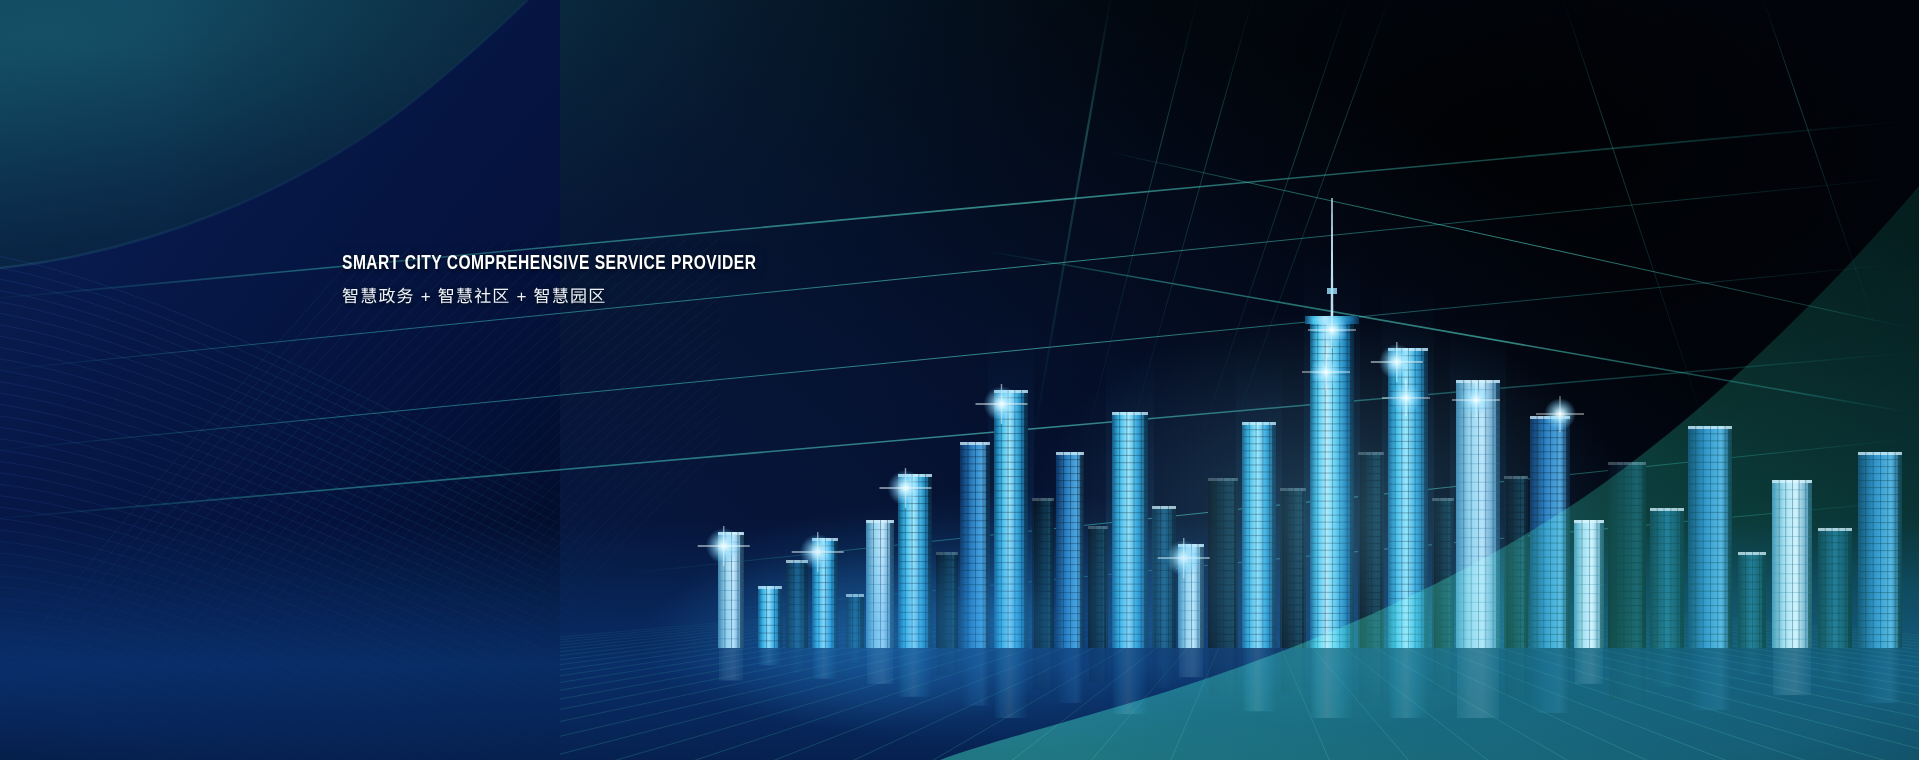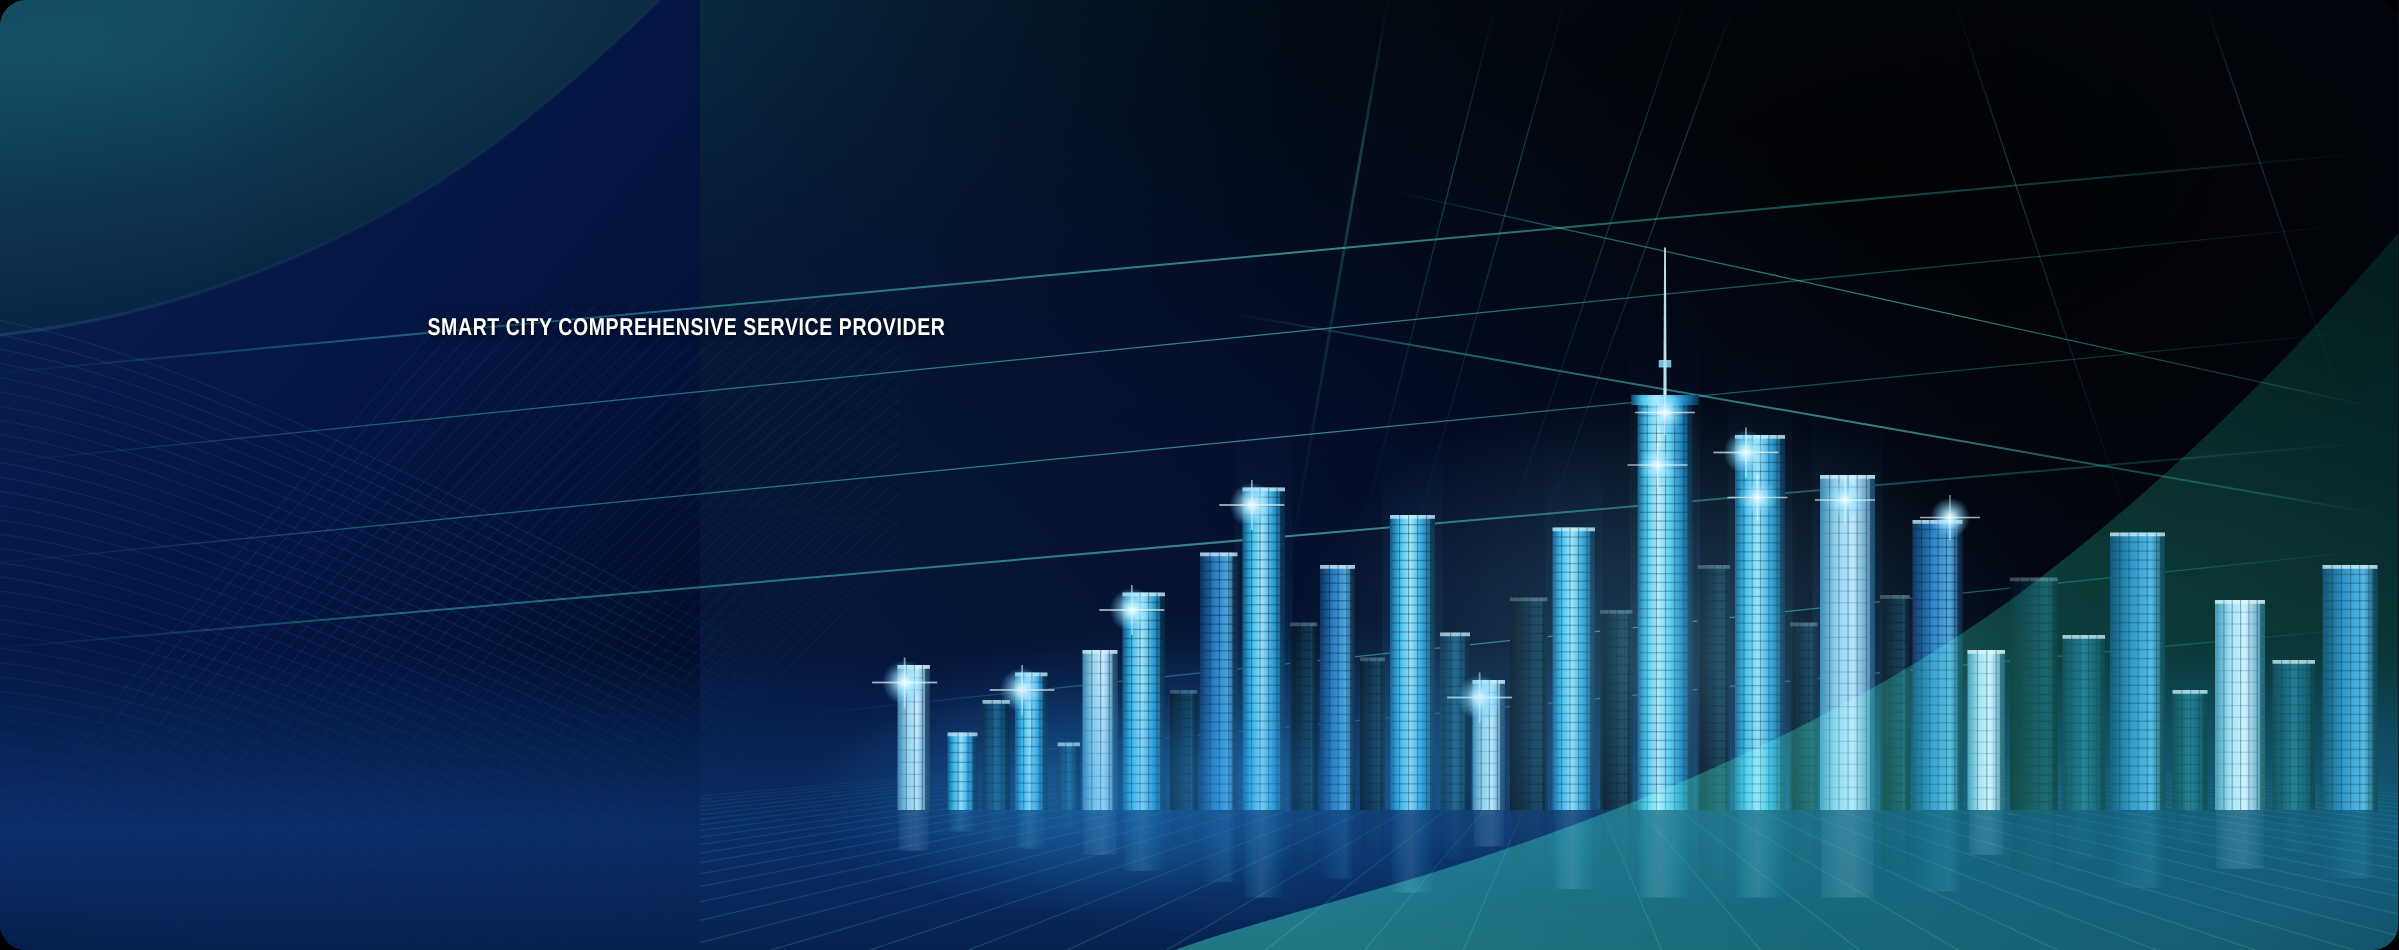--- a/index.html
+++ b/index.html
@@ -7,21 +7,20 @@
   *{box-sizing:border-box;}
 
   #banner{
     position:relative;
     width:1919px;
     height:760px;
     overflow:hidden;
     background:#010a16;
     font-family:"Liberation Sans","DejaVu Sans",sans-serif;
     user-select:none;
-    border-radius:21px;
   }
 
   .layer{position:absolute;inset:0;pointer-events:none;}
 
   
   #base-sky{
     background:
       radial-gradient(120% 90% at 4% 6%, #16566b 0%, #124b63 12%, #0c3350 30%, #07203f 48%, #041331 66%, #020b20 100%),
       linear-gradient(90deg,#0a3a52 0%, #07213f 22%, #041229 45%, #020a18 62%, #01060f 80%, #000305 100%);
   }
@@ -1536,16 +1535,17 @@
         <stop offset="100%" stop-color="#7fe8ff" stop-opacity="0"></stop>
       </radialGradient>
     </defs>
     <ellipse cx="1000" cy="620" rx="330" ry="130" fill="url(#gHazeBlue)"></ellipse>
     <ellipse cx="1330" cy="520" rx="300" ry="210" fill="url(#gHazeCyan)"></ellipse>
     <ellipse cx="860" cy="640" rx="220" ry="90" fill="url(#gHazeBlue)"></ellipse>
   </svg>
 
   <div id="copy">
     <div id="eyebrow">SMART CITY COMPREHENSIVE SERVICE PROVIDER</div>
+    <div id="subtitle">智慧政务 + 智慧社区 + 智慧园区</div>
   </div>
 
   <div class="layer" id="vignette"></div>
 </div>
 
 </body></html>

